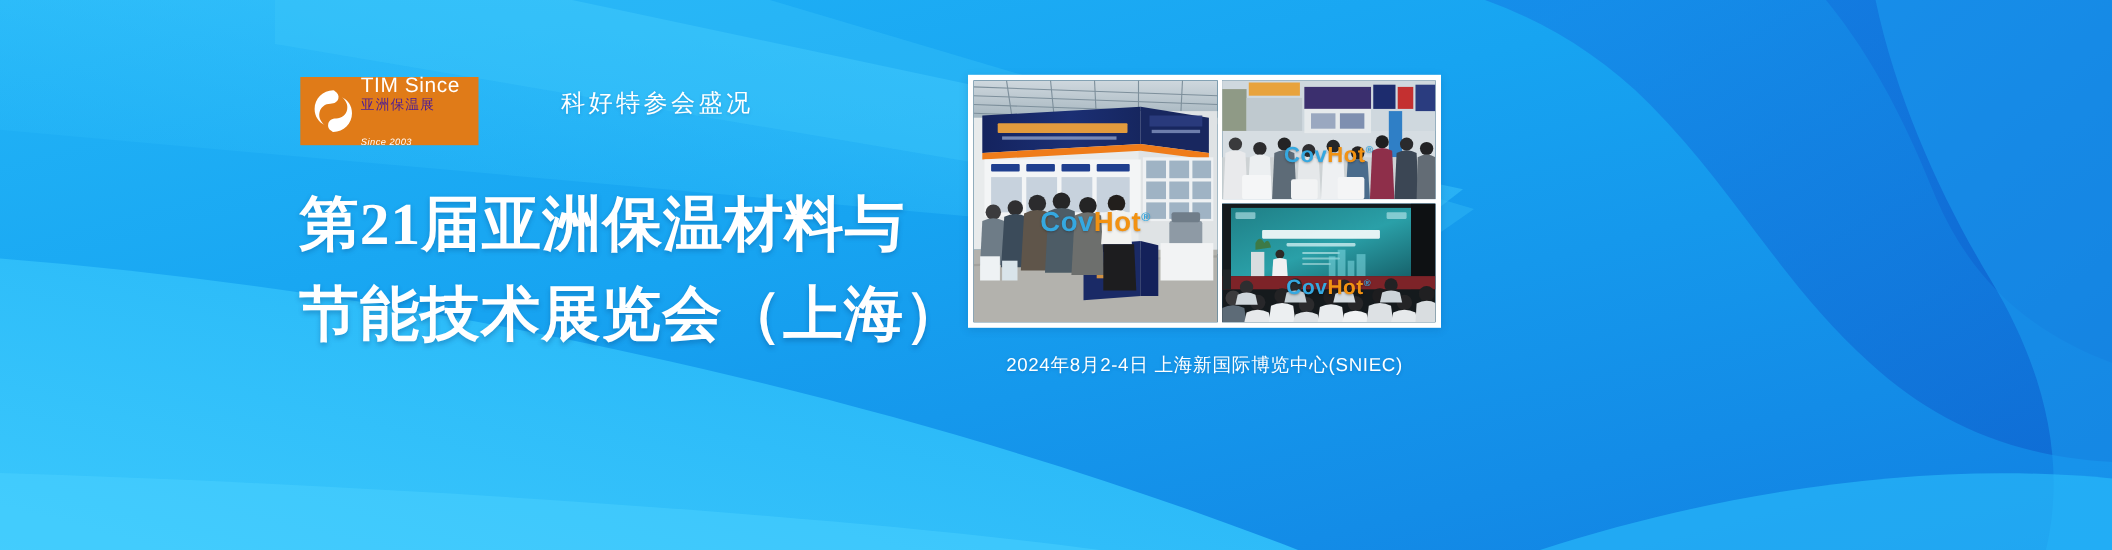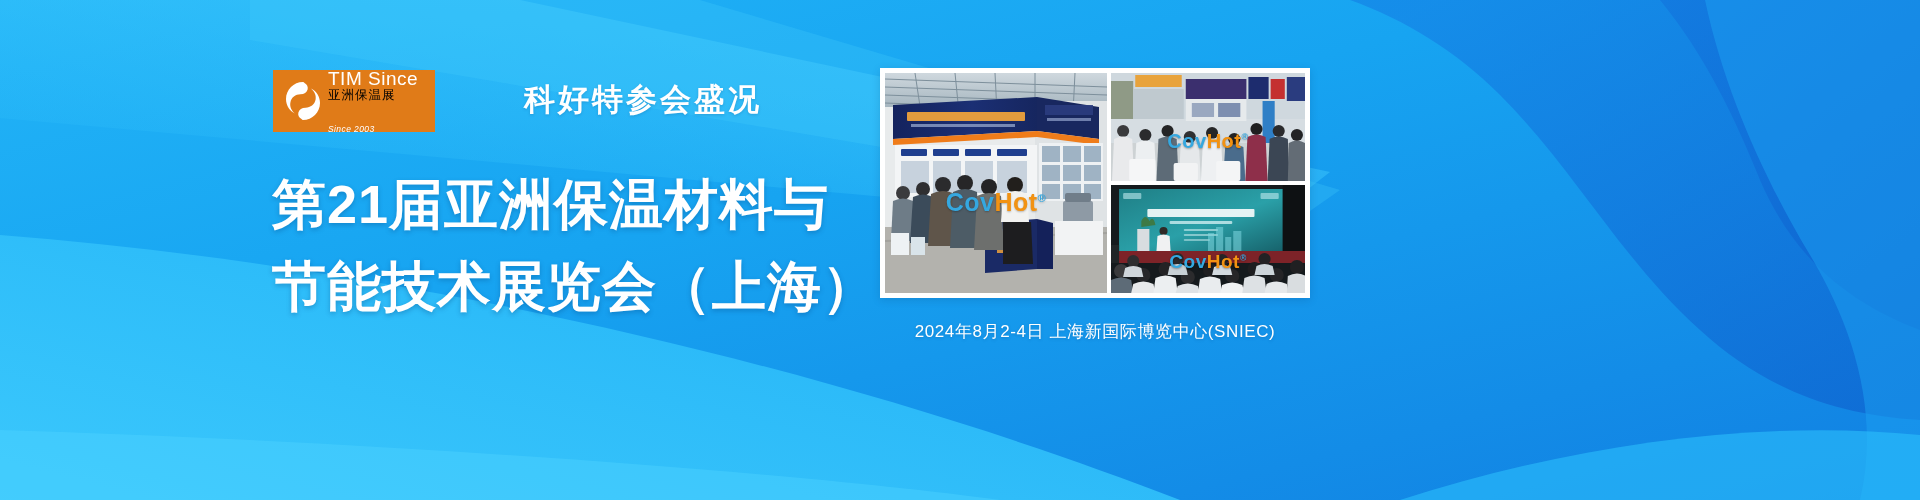--- a/index.html
+++ b/index.html
@@ -49,58 +49,58 @@
     line-height:1;
   }
   .logo-title{
     color:#ffffff;
     font-size:19px;
     letter-spacing:.5px;
     font-weight:400;
     white-space:nowrap;
   }
   .logo-sub{
-    color:#000000;
+    color:#4c1d95;
     font-size:12.5px;
     letter-spacing:1px;
     margin-top:1px;
     white-space:nowrap;
   }
   .logo-since{
     color:#ffffff;
     font-size:8.5px;
     font-style:italic;
     letter-spacing:.4px;
     margin-top:23px;
     white-space:nowrap;
   }
 
   .kicker{
     position:absolute;
-    left:524px; top:79px;
+    left:510px; top:79px;
     color:#ffffff;
-    font-size:31px;
+    font-size:22px;
     letter-spacing:3px;
-    font-weight:700;
+    font-weight:400;
     white-space:nowrap;
     text-shadow:0 1px 3px rgba(0,60,120,.22);
   }
 
   .headline{
     position:absolute;
     left:272px; top:163px;
     color:#ffffff;
     font-size:54px;
     font-weight:700;
     line-height:1.52;
     letter-spacing:1px;
     text-shadow:0 2px 5px rgba(0,55,115,.30);
     white-space:nowrap;
   }
-  .headline .line{ display:block; }
+  .headline .line{ display:block;font-family:Liberation Serif, serif; }
 
   
   .collage{
     position:absolute;
     left:880px; top:68px;
     width:430px; height:230px;
     background:#ffffff;
     padding:5px;
     z-index:6;
     box-shadow:0 2px 8px rgba(0,50,105,.18);

